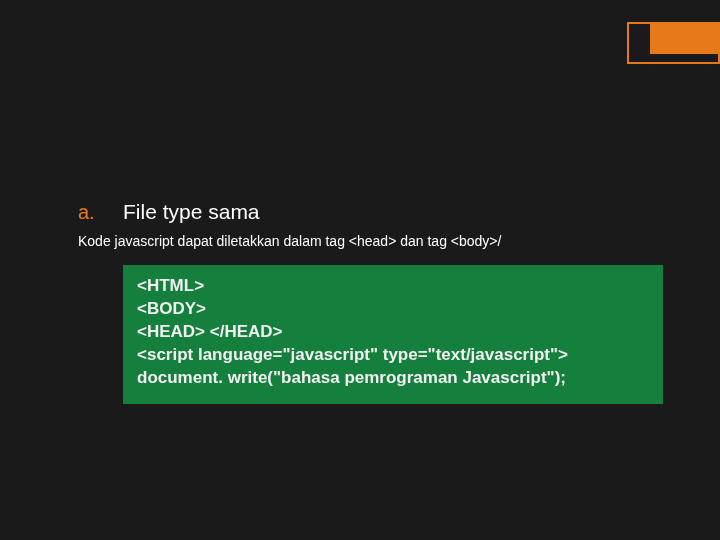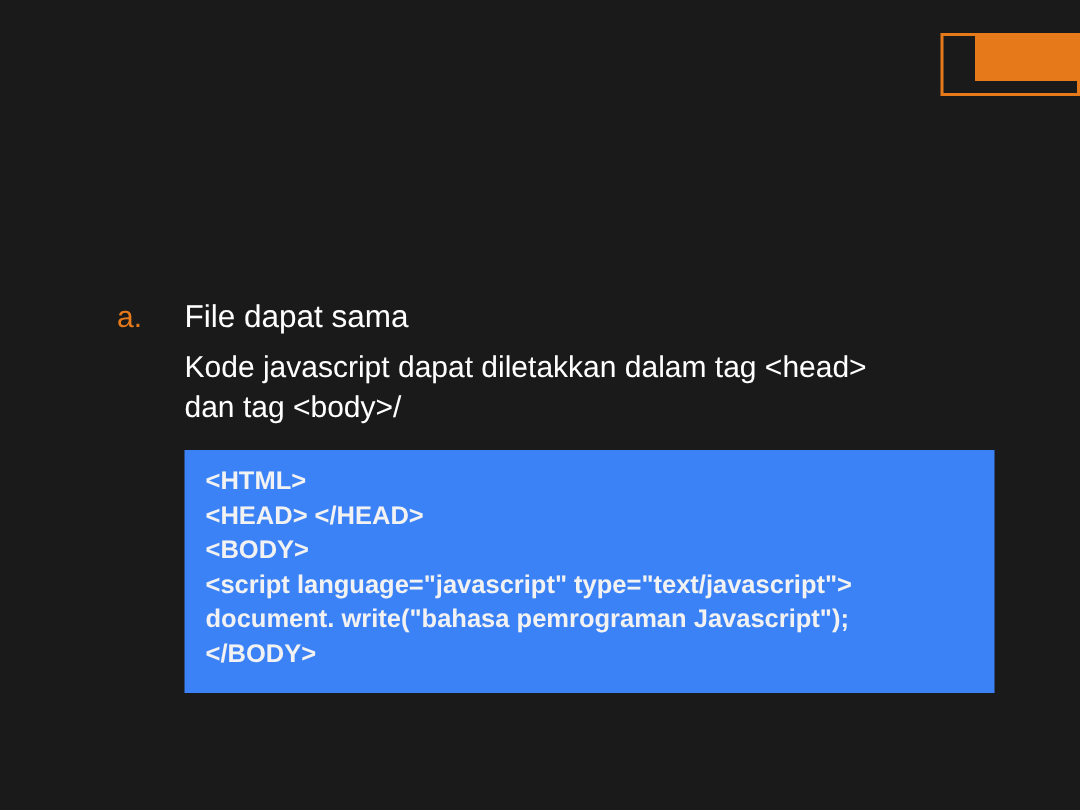--- a/index.html
+++ b/index.html
@@ -45,32 +45,31 @@
     width: 45px;
     color: #e67a1a;
     font-size: 20px;
     flex-shrink: 0;
   }
   .title {
     color: #ffffff;
     font-size: 21px;
   }
   .body-text {
-    margin-left: 45px;
     margin-top: 8px;
     color: #ffffff;
-    font-size: 20px;
+    font-size: 14px;
     line-height: 1.35;
     max-width: 480px;
   }
   .code-box {
     margin-left: 45px;
     margin-top: 14px;
     width: 540px;
-    background: #3b82f6;
+    background: #15803d;
     padding: 10px 14px 14px 14px;
   }
   .code-box .line {
     color: #f2f2f2;
     font-weight: 700;
     font-size: 17px;
     line-height: 1.35;
     font-family: Arial, Helvetica, sans-serif;
     white-space: nowrap;
   }
@@ -79,25 +78,24 @@
 <body>
 
 <div class="corner-accent">
   <div class="accent-outer"></div>
   <div class="accent-inner"></div>
 </div>
 
 <div class="content">
   <div class="list-row">
     <div class="marker">a.</div>
-    <div class="title">File dapat sama</div>
+    <div class="title">File type sama</div>
   </div>
   <div class="body-text">Kode javascript dapat diletakkan dalam tag &lt;head&gt; dan tag &lt;body&gt;/</div>
 
   <div class="code-box">
     <div class="line">&lt;HTML&gt;</div>
+    <div class="line">&lt;BODY&gt;</div>
     <div class="line">&lt;HEAD&gt; &lt;/HEAD&gt;</div>
-    <div class="line">&lt;BODY&gt;</div>
     <div class="line">&lt;script language="javascript" type="text/javascript"&gt;</div>
     <div class="line">document. write("bahasa pemrograman Javascript");</div>
-    <div class="line">&lt;/BODY&gt;</div>
   </div>
 </div>
 
 </body></html>

